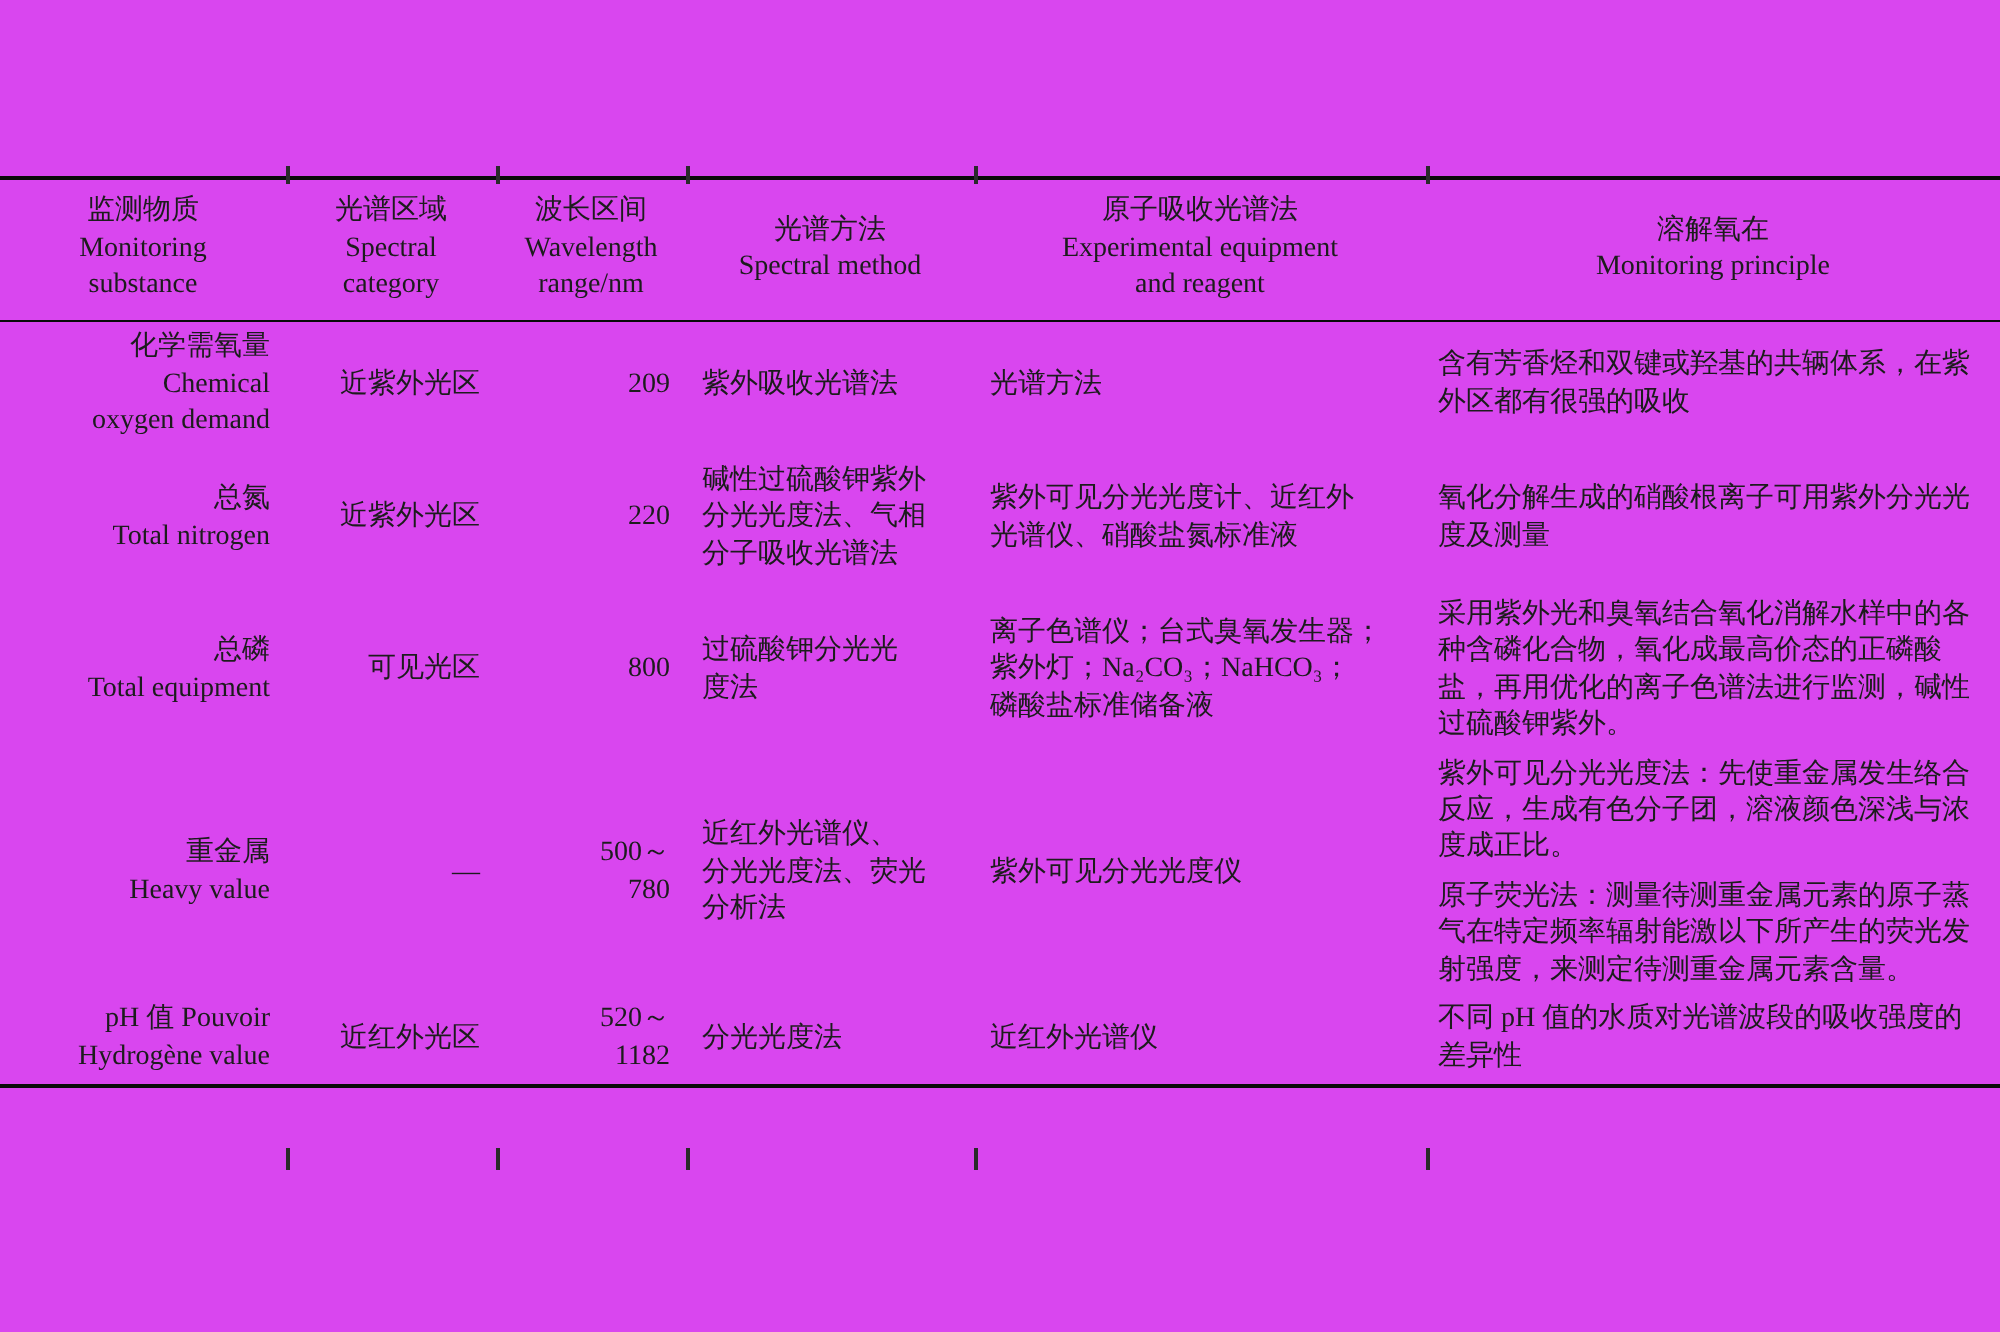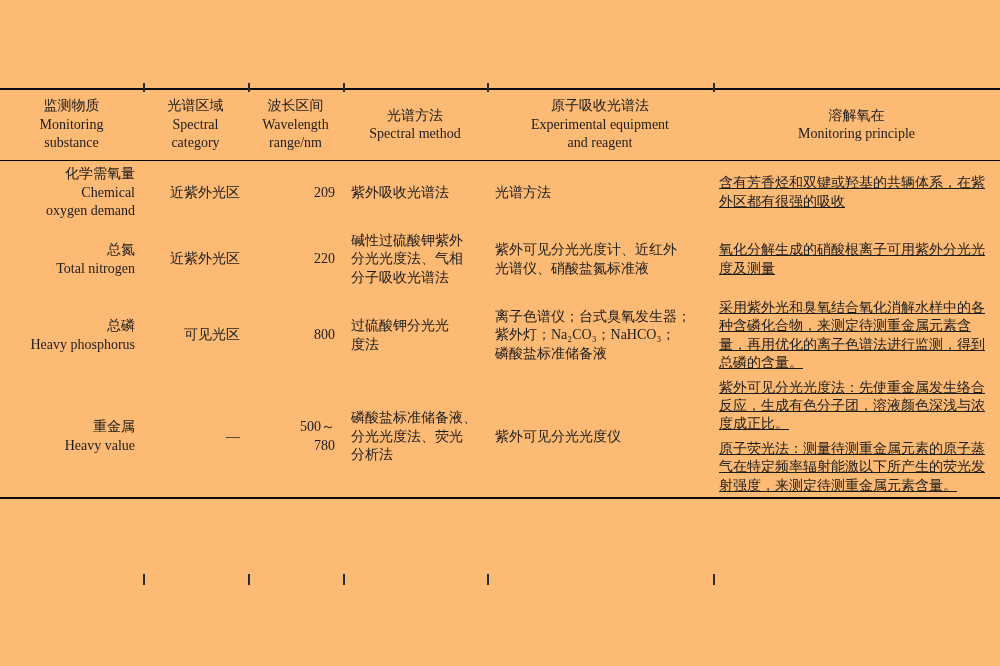--- a/index.html
+++ b/index.html
@@ -1,39 +1,39 @@
 <!DOCTYPE html>
 <html><head>
 <meta charset="utf-8">
 <style>
   html,body { margin:0; padding:0; background:#ffffff; }
   body {
     width:1000px; height:666px; overflow:hidden;
     font-family:"Liberation Serif","DejaVu Serif",serif;
     color:#1c1c1c;
   }
-  .page { position:relative; width:1000px; height:666px; background:#fdba74; }
+  .page { position:relative; width:1000px; height:666px; background:#d946ef; }
   table.main {
     position:absolute; top:88px; left:0; width:1000px;
     border-collapse:collapse; table-layout:fixed;
     border-top:2.5px solid #0a0a0a;
     border-bottom:2.5px solid #0a0a0a;
   }
   thead tr { border-bottom:1.5px solid #0a0a0a; }
   th, td {
     font-weight:normal; font-size:14px; line-height:1.32;
     vertical-align:middle; padding:2px 8px;
     word-break:break-word;
   }
   th { text-align:center; padding:4px 2px; height:62px; }
   td.c { text-align:right; }
   td.l { text-align:left; }
   .pre { white-space:pre-line; }
   td.principle { padding-left:6px; padding-right:6px; }
-  td.principle p { margin:0 0 6px 0;text-decoration:underline; }
+  td.principle p { margin:0 0 6px 0; }
   td.principle p:last-child { margin-bottom:0; }
   tr.r1 { height:64px; }
   tr.r2 { height:70px;padding-left:24px; }
   tr.r3 { height:82px; }
   tr.r4 { height:118px; }
   tr.r5 { height:50px; }
   tr.r6 { height:46px; }
   .tick { position:absolute; width:1.5px; background:#2a2a2a; }
 </style>
 </head>
@@ -95,50 +95,62 @@
 分子吸收光谱法</td>
         <td class="l pre">紫外可见分光光度计、近红外
 光谱仪、硝酸盐氮标准液</td>
         <td class="l principle">
             <p>氧化分解生成的硝酸根离子可用紫外分光光度及测量</p>
           </td>
       </tr>
 
       <tr class="r3">
         <td class="c pre">总磷
-Heavy phosphorus</td>
+Total equipment</td>
         <td class="c">可见光区</td>
         <td class="c pre">800</td>
         <td class="l pre">过硫酸钾分光光
 度法</td>
         <td class="l pre">离子色谱仪；台式臭氧发生器；
 紫外灯；Na₂CO₃；NaHCO₃；
 磷酸盐标准储备液</td>
         <td class="l principle">
-            <p>采用紫外光和臭氧结合氧化消解水样中的各种含磷化合物，来测定待测重金属元素含量，再用优化的离子色谱法进行监测，得到总磷的含量。</p>
+            <p>采用紫外光和臭氧结合氧化消解水样中的各种含磷化合物，氧化成最高价态的正磷酸盐，再用优化的离子色谱法进行监测，碱性过硫酸钾紫外。</p>
           </td>
       </tr>
 
       <tr class="r4">
         <td class="c pre">重金属
 Heavy value</td>
         <td class="c">—</td>
         <td class="c pre">500～
 780</td>
-        <td class="l pre">磷酸盐标准储备液、
+        <td class="l pre">近红外光谱仪、
 分光光度法、荧光
 分析法</td>
         <td class="l pre">紫外可见分光光度仪</td>
         <td class="l principle">
           <p>紫外可见分光光度法：先使重金属发生络合反应，生成有色分子团，溶液颜色深浅与浓度成正比。</p>
           <p>原子荧光法：测量待测重金属元素的原子蒸气在特定频率辐射能激以下所产生的荧光发射强度，来测定待测重金属元素含量。</p>
         </td>
       </tr>
 
 
+      <tr class="r6">
+        <td class="c pre">pH 值 Pouvoir
+Hydrogène value</td>
+        <td class="c">近红外光区</td>
+        <td class="c pre">520～
+1182</td>
+        <td class="l pre">分光光度法</td>
+        <td class="l pre">近红外光谱仪</td>
+        <td class="l principle">
+            <p>不同 pH 值的水质对光谱波段的吸收强度的差异性</p>
+          </td>
+      </tr>
 
     </tbody>
   </table>
 
   <div class="tick" style="left:143px; top:83px; height:9px;"></div>
   <div class="tick" style="left:248px; top:83px; height:9px;"></div>
   <div class="tick" style="left:343px; top:83px; height:9px;"></div>
   <div class="tick" style="left:487px; top:83px; height:9px;"></div>
   <div class="tick" style="left:713px; top:83px; height:9px;"></div>
   <div class="tick" style="left:143px; top:574px; height:11px;"></div>

